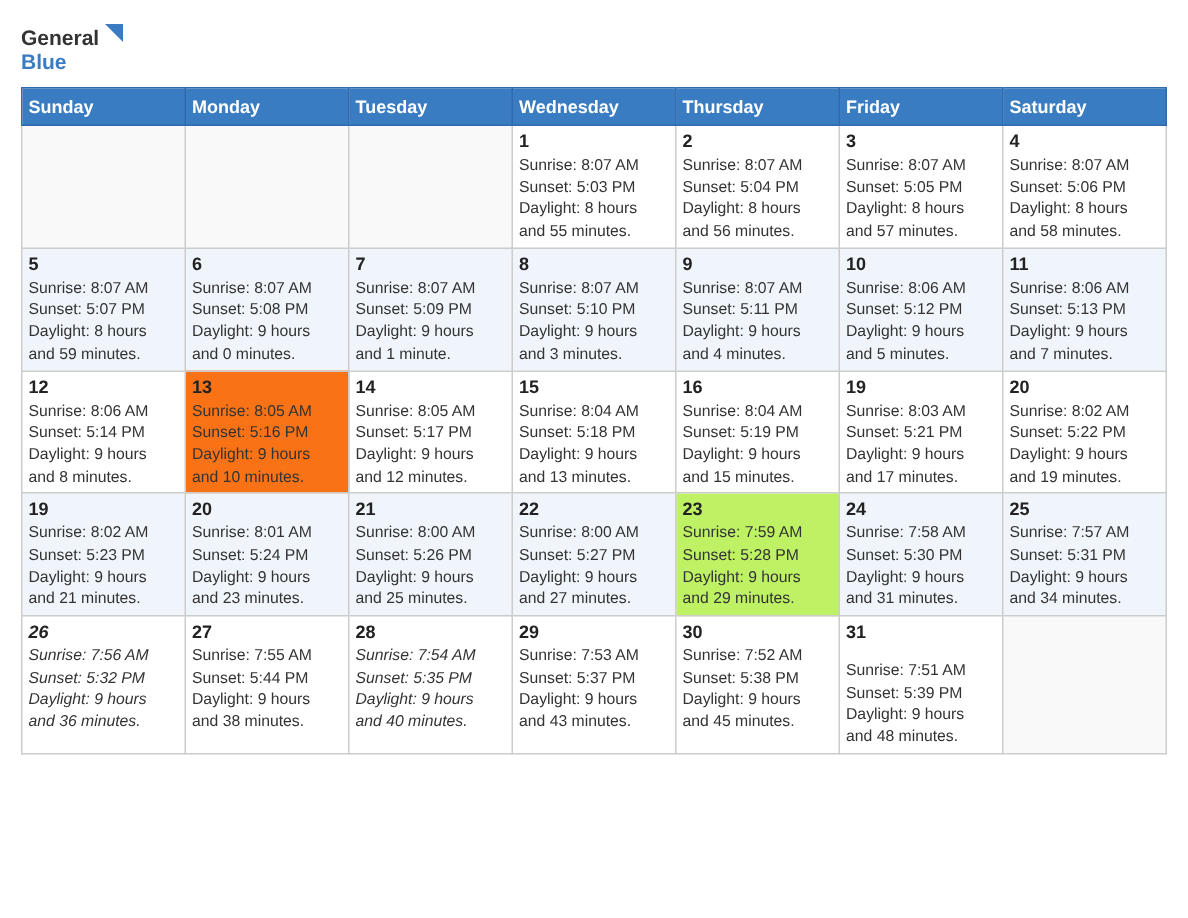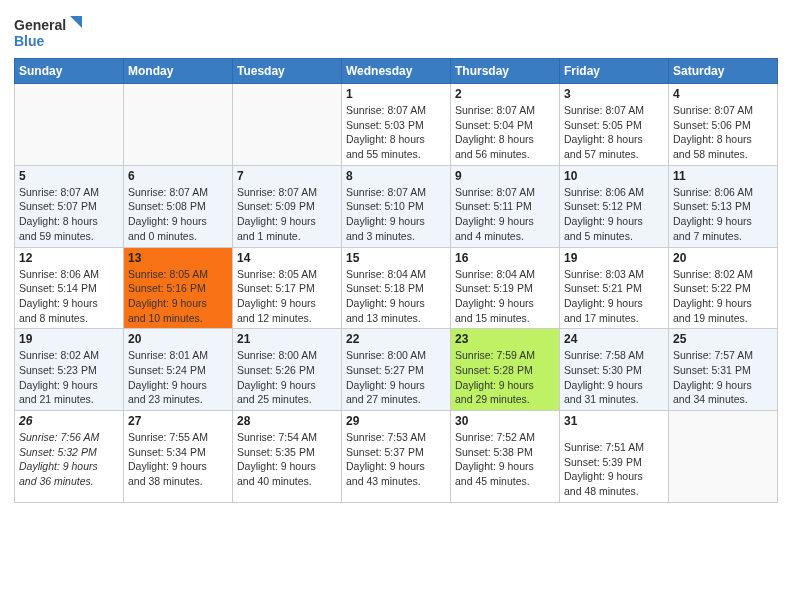--- a/index.html
+++ b/index.html
@@ -307,27 +307,27 @@
           <td style="background: rgb(255, 255, 255); font-style: italic;">
             <span class="day-number">26</span>
             <div class="day-info" style="white-space: pre-line;">Sunrise: 7:56 AM
 Sunset: 5:32 PM
 Daylight: 9 hours
 and 36 minutes.</div>
           </td>
           <td style="background: rgb(255, 255, 255);">
             <span class="day-number">27</span>
             <div class="day-info" style="white-space: pre-line;">Sunrise: 7:55 AM
-Sunset: 5:34 PM
+Sunset: 5:44 PM
 Daylight: 9 hours
 and 38 minutes.</div>
           </td>
           <td style="background: rgb(255, 255, 255);">
             <span class="day-number">28</span>
-            <div class="day-info" style="white-space: pre-line;">Sunrise: 7:54 AM
+            <div class="day-info" style="white-space: pre-line; font-style: italic;">Sunrise: 7:54 AM
 Sunset: 5:35 PM
 Daylight: 9 hours
 and 40 minutes.</div>
           </td>
           <td style="background: rgb(255, 255, 255); margin-left: 31px;">
             <span class="day-number">29</span>
             <div class="day-info" style="white-space: pre-line;">Sunrise: 7:53 AM
 Sunset: 5:37 PM
 Daylight: 9 hours
 and 43 minutes.</div>

